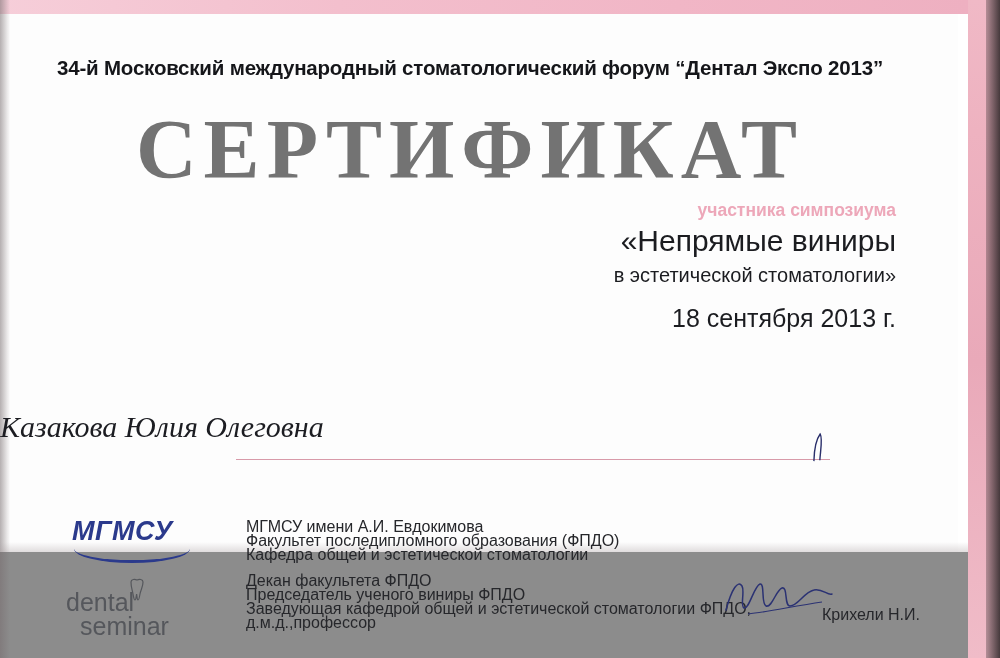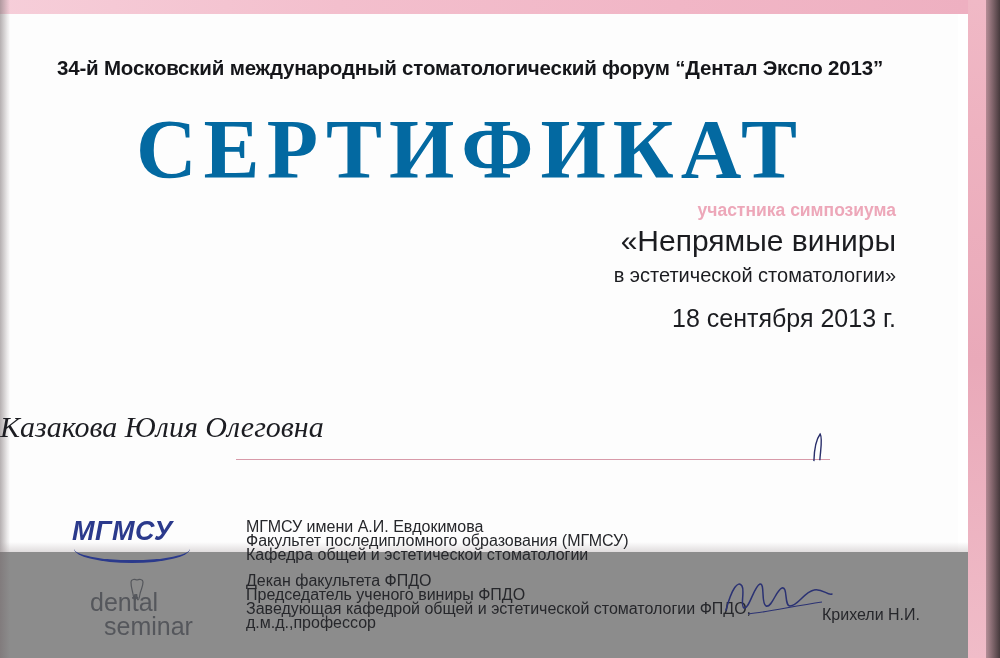--- a/index.html
+++ b/index.html
@@ -98,21 +98,21 @@
   .sert {
     position: absolute;
     left: 0px;
     top: 108px;
     width: 940px;
     text-align: center;
     font-family: "Liberation Serif", serif;
     font-weight: bold;
     font-size: 84px;
     letter-spacing: 7px;
-    color: #0369a1;
+    color: #737373;
     line-height: 1;
     white-space: nowrap;
   }
 
   .participant {
     position: absolute;
     right: 72px;
     top: 200px;
     font-size: 17.5px;
     color: #eda7b9;
@@ -196,21 +196,20 @@
     border-radius: 0 0 60% 60% / 0 0 100% 100%;
   }
   .logo-dental {
     position: absolute;
     left: 66px;
     top: 590px;
     font-family: "Liberation Sans", sans-serif;
     font-size: 25px;
     color: #55575c;
     line-height: 24px;
-    margin-left: 24px;
   }
   .logo-dental .l2 { margin-left: 14px; display: block; }
   .tooth-icon {
     position: absolute;
     left: 128px;
     top: 578px;
     width: 18px;
     height: 24px;
   }
 
@@ -279,21 +278,21 @@
       <span class="l2">seminar</span>
     </div>
     <div class="tooth-icon">
       <svg width="18" height="24" viewBox="0 0 18 24">
         <path d="M3 4 C 3 1, 7 1, 9 2 C 11 1, 15 1, 15 4 C 15 9, 13 11, 12 16 C 11.5 19, 11 22, 10 22 C 9 22, 9 18, 8.6 16 C 8.2 18, 8 22, 7 22 C 6 22, 5.6 19, 5 16 C 4 11, 3 9, 3 4 Z" fill="none" stroke="#55575c" stroke-width="1.2"></path>
       </svg>
     </div>
 
     <div class="block-a">
       <div>МГМСУ имени А.И. Евдокимова</div>
-      <div>Факультет последипломного образования (МГМСУ)</div>
+      <div>Факультет последипломного образования (ФПДО)</div>
       <div>Кафедра общей и эстетической стоматологии</div>
     </div>
 
     <div class="block-b">
       <div>Декан факультета ФПДО</div>
       <div>Председатель ученого виниры ФПДО</div>
       <div>Заведующая кафедрой общей и эстетической стоматологии ФПДО,</div>
       <div>д.м.д.,профессор</div>
     </div>
 

